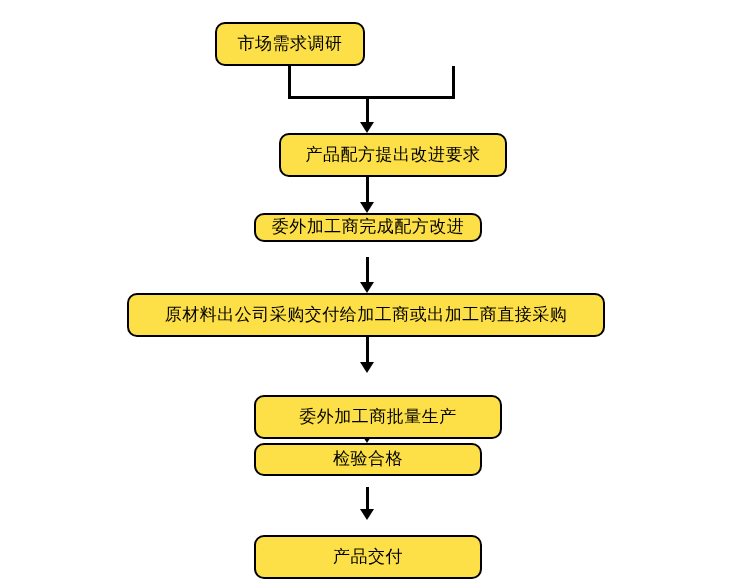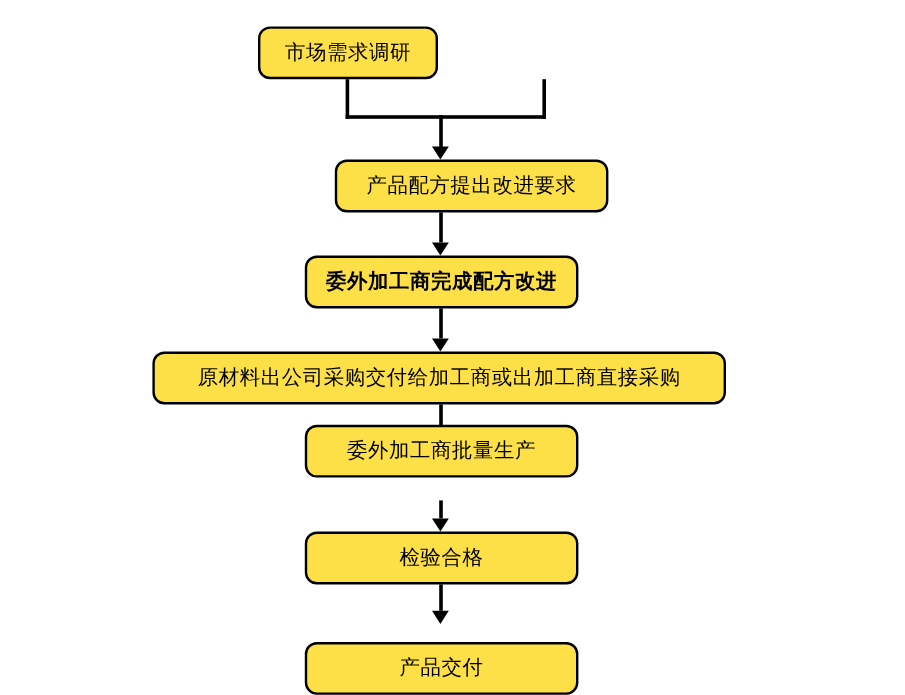--- a/index.html
+++ b/index.html
@@ -79,33 +79,33 @@
 
   <div class="node" style="left:215px; top:22px; width:150px; height:44px;">
     <span>市场需求调研</span>
   </div>
 
 
   <div class="node" style="left:254px; top:133px; width:228px; height:44px;margin-left:25px;">
     <span>产品配方提出改进要求</span>
   </div>
 
-  <div class="node" style="left:254px; top:213px; width:228px; height:44px;font-weight:bold;">
+  <div class="node" style="left:254px; top:213px; width:228px; height:29px;">
     <span>委外加工商完成配方改进</span>
   </div>
 
   <div class="node" style="left:127px; top:293px; width:478px; height:44px;">
     <span>原材料出公司采购交付给加工商或出加工商直接采购</span>
   </div>
 
-  <div class="node" style="left:254px; top:354px; width:228px; height:44px;">
+  <div class="node" style="left:254px; top:395px; width:248px; height:44px;">
     <span>委外加工商批量生产</span>
   </div>
 
-  <div class="node" style="left:254px; top:443px; width:228px; height:44px;">
+  <div class="node" style="left:254px; top:443px; width:228px; height:33px;">
     <span>检验合格</span>
   </div>
 
   <div class="node" style="left:254px; top:535px; width:228px; height:44px;">
     <span>产品交付</span>
   </div>
 
 </div>
 
 </body></html>

